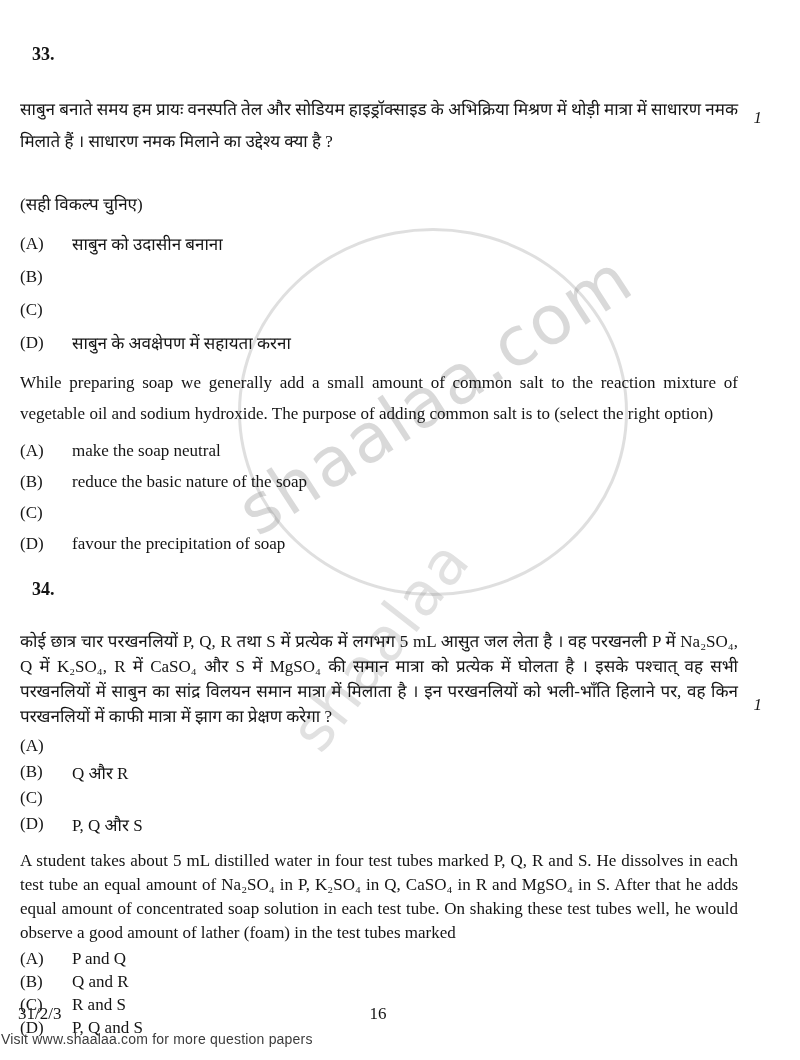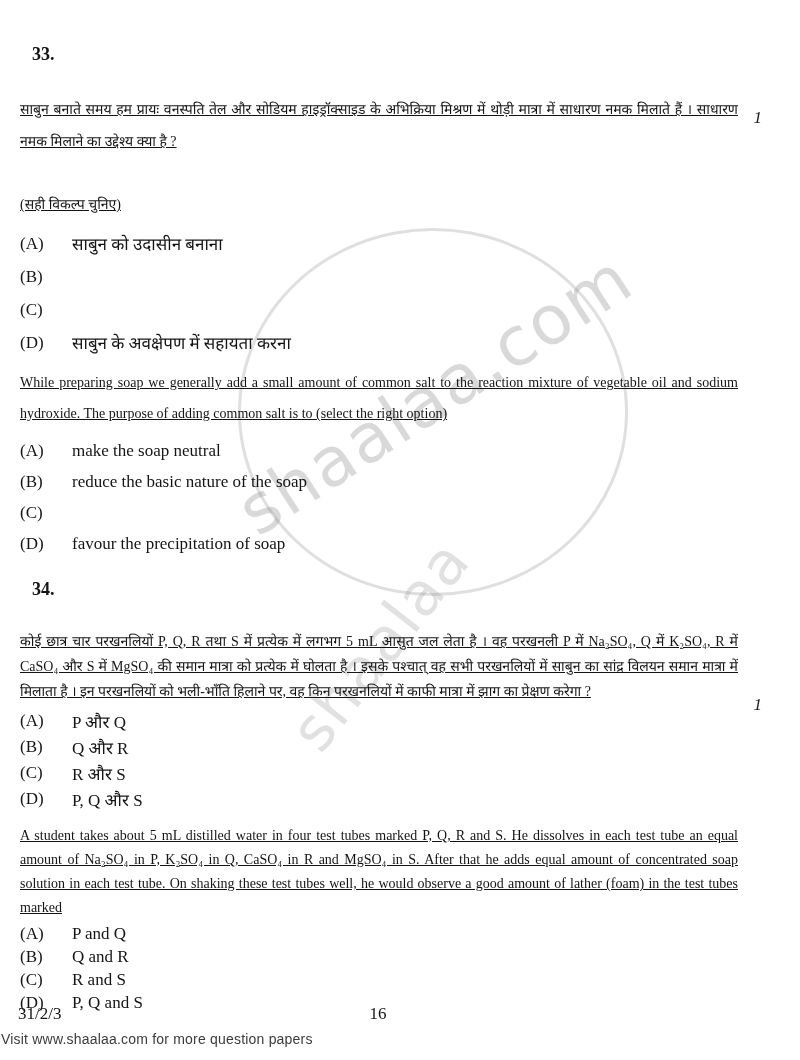--- a/index.html
+++ b/index.html
@@ -43,21 +43,21 @@
   .q-row { display:flex;flex-direction:column; }
   .q-num { width:56px; padding-left:12px; font-weight:bold; font-size:18px; line-height:32px; flex:0 0 56px; }
   .q-body { flex:1; min-width:0; }
 
   .marks {
     position:absolute; right:-24px; font-style:italic; font-size:17px; color:#1a1a1a;
   }
   .q33 .marks { top:70px; }
   .q34 .marks { top:122px; }
 
-  .hindi-para, .tail-line, .en-para { font-size:14px;text-decoration:underline; }
+  .hindi-para, .tail-line, .en-para { font-size:17px; }
 
   
   .q33 .hindi-para { line-height:32px; text-align:justify; }
   .q33 .tail-line  { line-height:32px;margin-top:31px; }
   .q33 .opts-hi { margin-top:6px; }
   .q33 .opts-hi .optrow { height:33px; }
   .q33 .en-para { margin-top:8px; line-height:31px; text-align:justify; }
   .q33 .opts-en { margin-top:6px; }
   .q33 .opts-en .optrow { height:31px; }
 
@@ -151,29 +151,27 @@
     <section class="q q34">
       <span class="marks">1</span>
       <div class="q-row">
         <div class="q-num">34.</div>
         <div class="q-body">
           <p class="hindi-para">कोई छात्र चार परखनलियों P, Q, R तथा S में प्रत्येक में लगभग  5 mL  आसुत जल लेता है । वह परखनली P में Na₂SO₄, Q में K₂SO₄, R में CaSO₄ और S में MgSO₄ की समान मात्रा को प्रत्येक में घोलता है । इसके पश्चात् वह सभी परखनलियों में साबुन का सांद्र विलयन समान मात्रा में मिलाता है । इन परखनलियों को भली-भाँति हिलाने पर, वह किन परखनलियों में काफी मात्रा में झाग का प्रेक्षण करेगा ?</p>
 
           <div class="opts-hi">
             <div class="optrow">
               <span class="olabel">(A)</span>
-              <span class="otext">P और Q</span>
             </div>
             <div class="optrow">
               <span class="olabel">(B)</span>
               <span class="otext">Q और R</span>
             </div>
             <div class="optrow">
               <span class="olabel">(C)</span>
-              <span class="otext">R और S</span>
             </div>
             <div class="optrow">
               <span class="olabel">(D)</span>
               <span class="otext">P, Q और S</span>
             </div>
           </div>
 
           <p class="en-para">A student takes about 5 mL distilled water in four test tubes marked P, Q, R and S. He dissolves in each test tube an equal amount of Na₂SO₄ in P, K₂SO₄ in Q, CaSO₄ in R and MgSO₄ in S. After that he adds equal amount of concentrated soap solution in each test tube. On shaking these test tubes well, he would observe a good amount of lather (foam) in the test tubes marked</p>
 
           <div class="opts-en">

